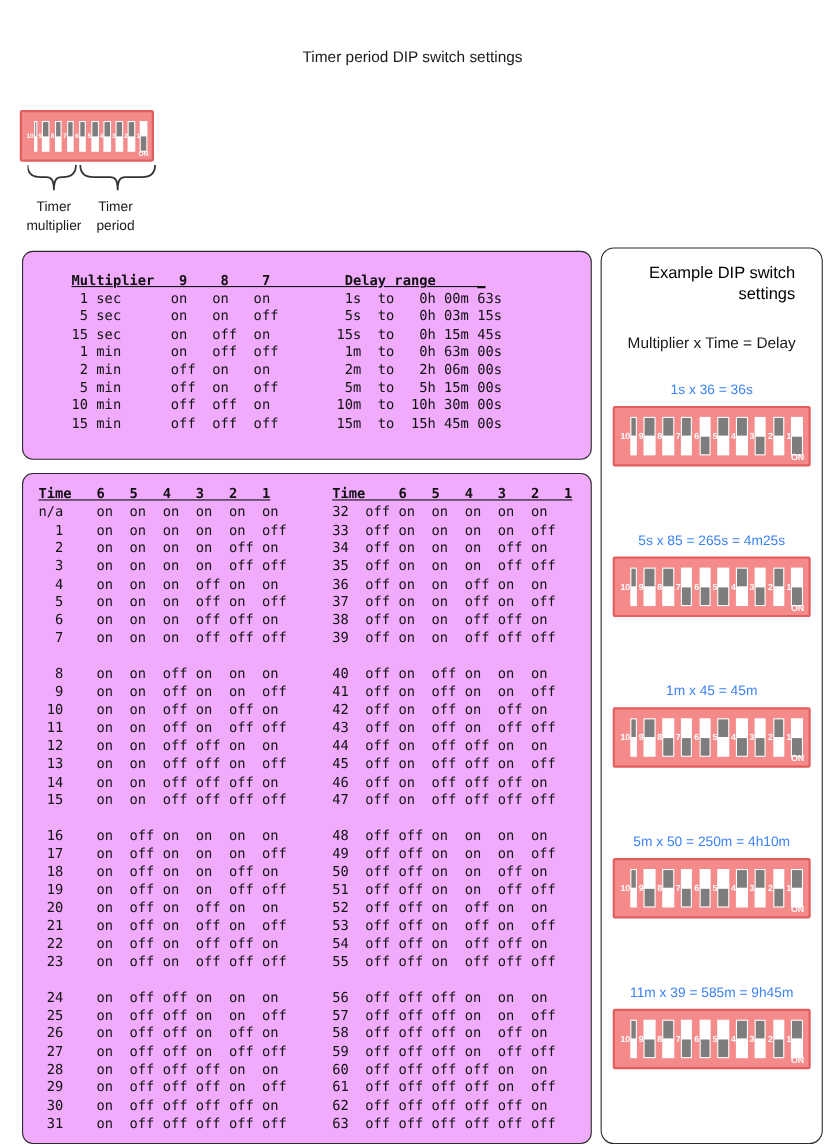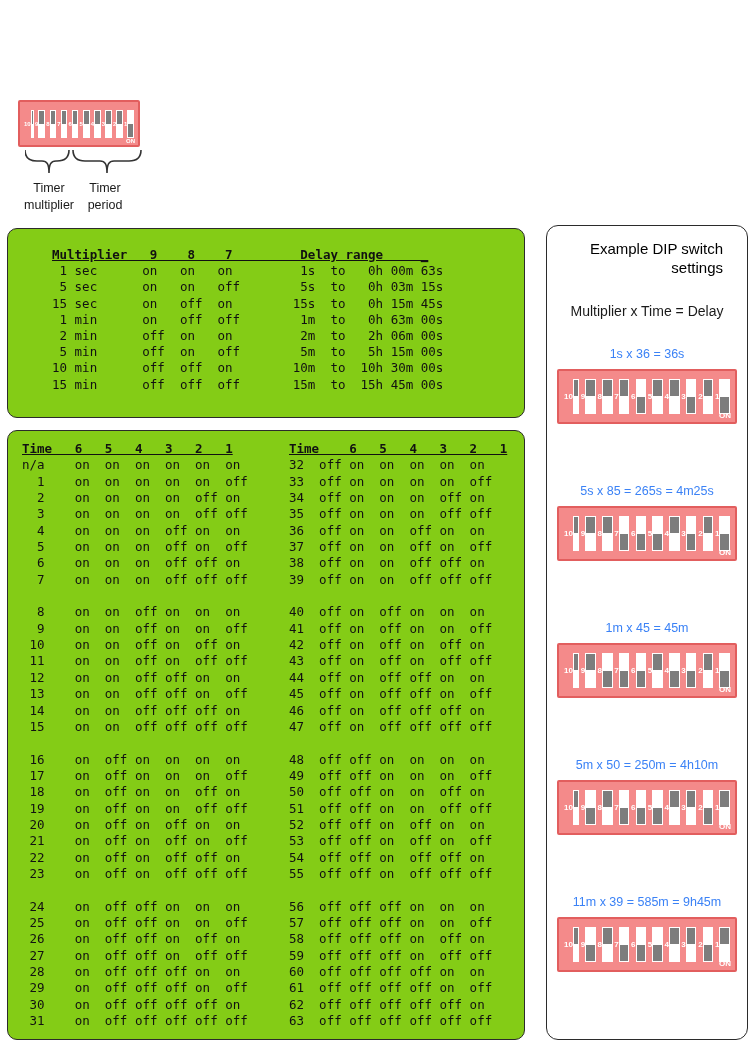--- a/index.html
+++ b/index.html
@@ -36,21 +36,21 @@
   .dip-small .knob { height:13px; }
   .dip-small .on-label { right:3px; bottom:1px; font-size:6px; }
 
   #braces { position:absolute; left:25px; top:150px; }
   .brace-label { position:absolute; top:180px; text-align:center; font-size:12.5px;
                  line-height:17px; color:#1a1a1a; }
   #lbl-mult { left:17px; width:64px; }
   #lbl-period { left:74px; width:62px; }
 
   
-  .box { position:absolute; left:7px; width:518px; border:1px solid #2b2b2b; border-radius:10px; background:#84cc16; }
+  .box { position:absolute; left:20px; width:518px; border:1px solid #2b2b2b; border-radius:10px; background:#f0abfc; }
   #box1 { top:228px; height:190px; }
   #box2 { top:430px; height:610px; }
 
   pre { font-family:"DejaVu Sans Mono", monospace; font-size:12.5px; color:#111; }
   #mult-pre { position:absolute; left:44px; top:18px; line-height:16.2px; }
   #time-left  { position:absolute; left:14px;  top:10px; line-height:16.35px; }
   #time-right { position:absolute; left:281px; top:10px; line-height:16.35px; }
   .th { font-weight:bold; text-decoration:underline; }
 
   
@@ -61,20 +61,21 @@
   .example { margin-top:60px; }
   .example.first { margin-top:28px; }
   .example-label { text-align:center; font-size:12.5px; color:#3b82f6; }
   .example .dip-large { margin:8px auto 0; }
 </style>
 </head>
 <body>
 
 <div id="canvas">
 
+  <div class="subtitle">Timer period DIP switch settings</div>
 
   <div id="header-dip" class="dip dip-small">
       <div class="unit">
         <div class="num">10</div>
         <div class="slot up">
           <div class="knob"></div>
         </div>
       </div>
       <div class="unit">
         <div class="num">9</div>

